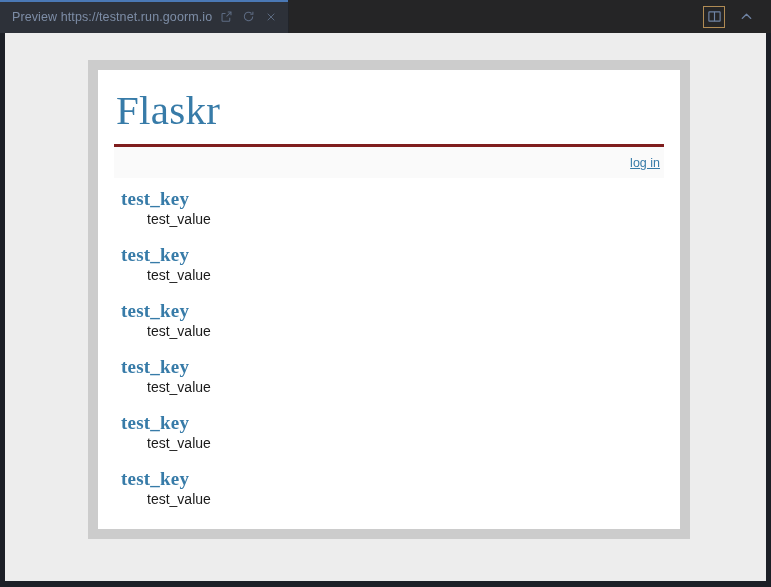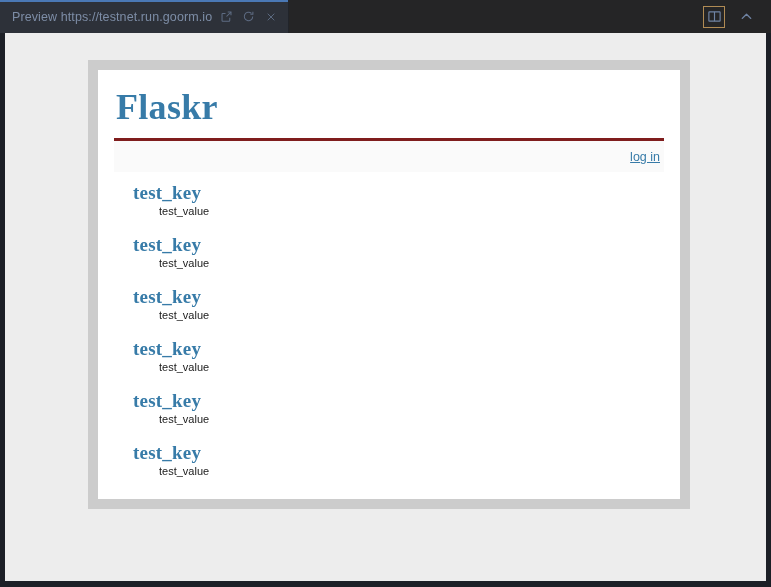--- a/index.html
+++ b/index.html
@@ -115,22 +115,22 @@
     background: #ffffff;
     border: 10px solid #cccccc;
     box-sizing: border-box;
     padding: 0 0 18px 0;
   }
   .page-inner {
     padding: 10px 16px 0 16px;
   }
   .site-title {
     font-family: "Liberation Serif", serif;
-    font-size: 36px;
-    font-weight: bold;
+    font-size: 41px;
+    font-weight: normal;
     color: #377ba8;
     margin: 6px 0 10px 2px;
     letter-spacing: 0.3px;
   }
   .nav {
     border-top: 3px solid #7f1d1d;
     background: #fafafa;
     padding: 6px 4px 7px 4px;
     text-align: right;
     box-sizing: border-box;
@@ -140,32 +140,32 @@
     color: #377ba8;
     text-decoration: underline;
     cursor: pointer;
   }
 
   .entries {
     list-style: none;
     margin: 0;
     padding: 10px 0 0 0;
   }
-  .entry { margin: 0 0 17px 17px; }
+  .entry { margin: 0 0 17px 5px; }
   .entry:last-child { margin-bottom: 4px; }
   .entry-key {
     font-family: "Liberation Serif", serif;
     font-size: 19px;
     font-weight: bold;
     color: #377ba8;
     margin: 0 0 1px 2px;
     letter-spacing: 0.2px;
   }
   .entry-value {
-    font-size: 11px;
+    font-size: 14px;
     color: #1a1a1a;
     margin: 0 0 0 28px;
   }
 </style>
 </head>
 <body>
 
 <div class="ide-root">
 
   <div class="tabstrip">

